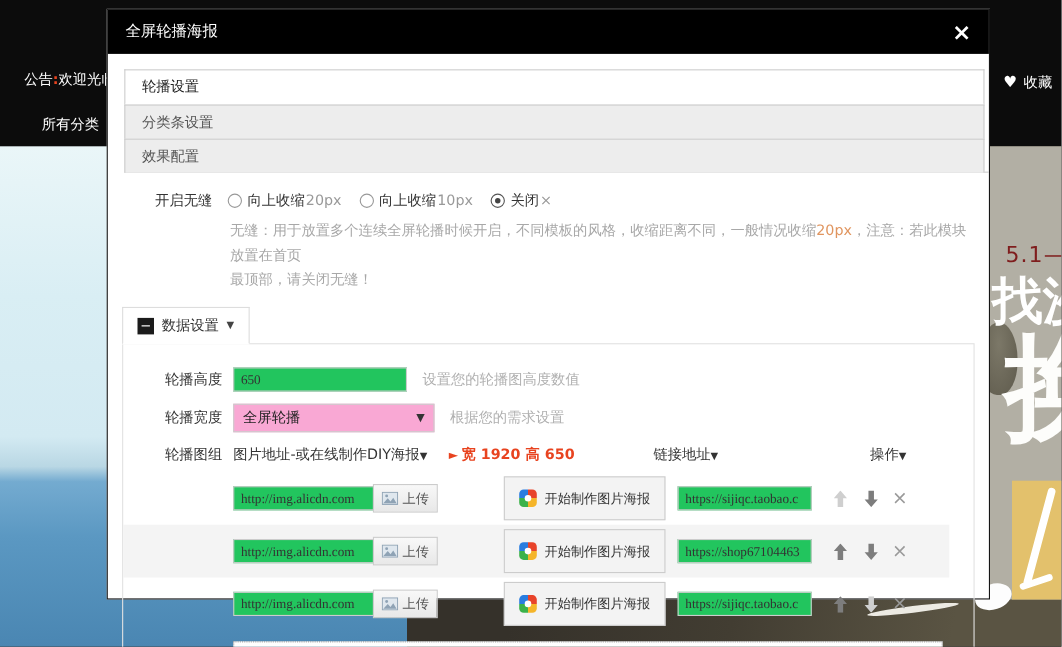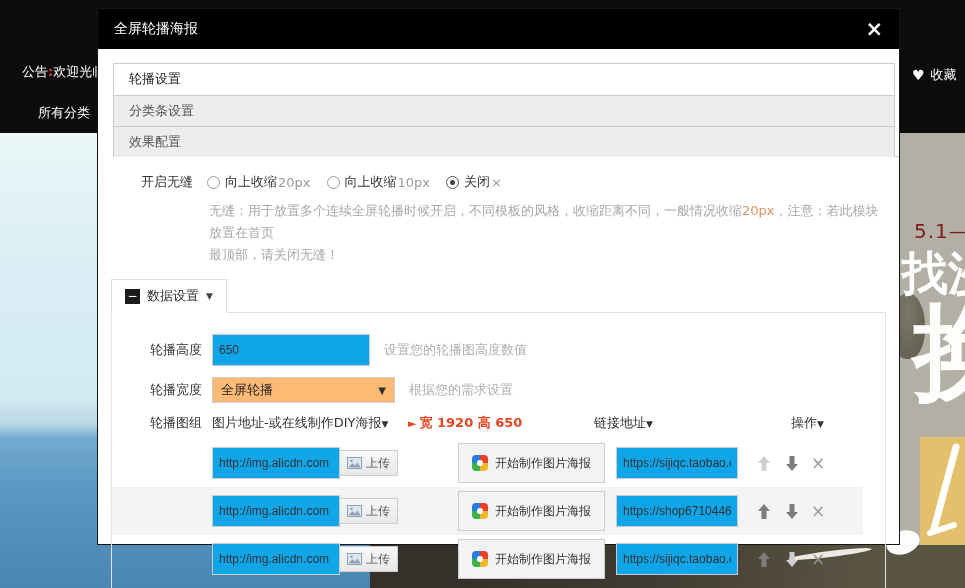--- a/index.html
+++ b/index.html
@@ -65,27 +65,27 @@
     border:1px solid #ddd; border-bottom:1px solid #fff; padding:7px 13px;
     position:relative; z-index:2; font-size:13px; color:#333; cursor:pointer;
   }
   .collapse-box { width:15px; height:15px; background:#1b1b1b; color:#fff; display:flex; align-items:center; justify-content:center; font-size:12px; line-height:1; }
   .panel-caret { font-size:9px; color:#444; }
   .panel-body { border:1px solid #e2e2e2; margin-top:-1px; padding:21px 0 15px 0; position:relative; z-index:1; }
 
   .form-row { display:flex; align-items:center; padding-left:28px; margin-bottom:11px; }
   .form-label { width:62px; text-align:right; margin-right:10px; font-size:13px; color:#333; flex:none; }
   .text-input {
-    height:32px; border:1px solid #ccc; padding:0 6px; font-size:12px; color:#333; background:#0ea5e9;
-    font-family:Liberation Sans, sans-serif; outline:none;
+    height:22px; border:1px solid #ccc; padding:0 6px; font-size:12px; color:#333; background:#22c55e;
+    font-family:Liberation Serif, serif; outline:none;
   }
   .height-input { width:158px; }
   .hint { color:#b0b0b0; font-size:13px; margin-left:14px; }
   .select-box {
-    width:183px; height:26px; border:1px solid #ccc; background:#fdba74; display:flex; align-items:center;
+    width:183px; height:26px; border:1px solid #ccc; background:#f9a8d4; display:flex; align-items:center;
     padding:0 8px; font-size:13px; color:#222; cursor:pointer;
   }
   .select-caret { margin-left:auto; font-size:10px; color:#333; }
 
   .imggroup-header { display:flex; align-items:flex-start; padding-left:28px; margin-bottom:7px; }
   .col-image { width:196px; font-size:13px; color:#333; flex:none; }
   .col-size { width:178px; font-size:13px; font-weight:bold; color:#e8431f; flex:none; }
   .col-size .size-arrow { font-size:11px; margin-right:3px; }
   .col-link { width:140px; font-size:13px; color:#333; flex:none; margin-left:8px; }
   .col-action { font-size:13px; color:#333; margin-left:57px; }

